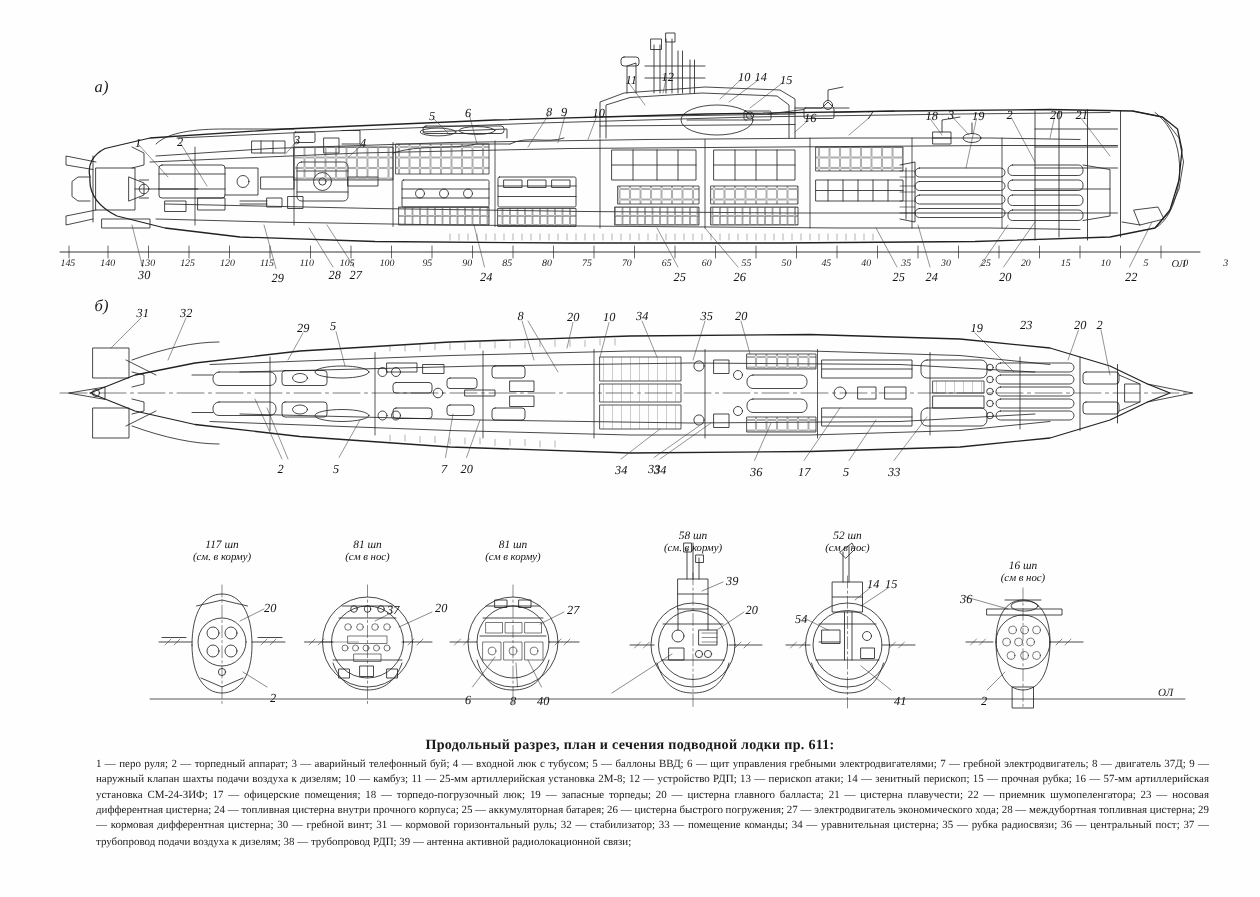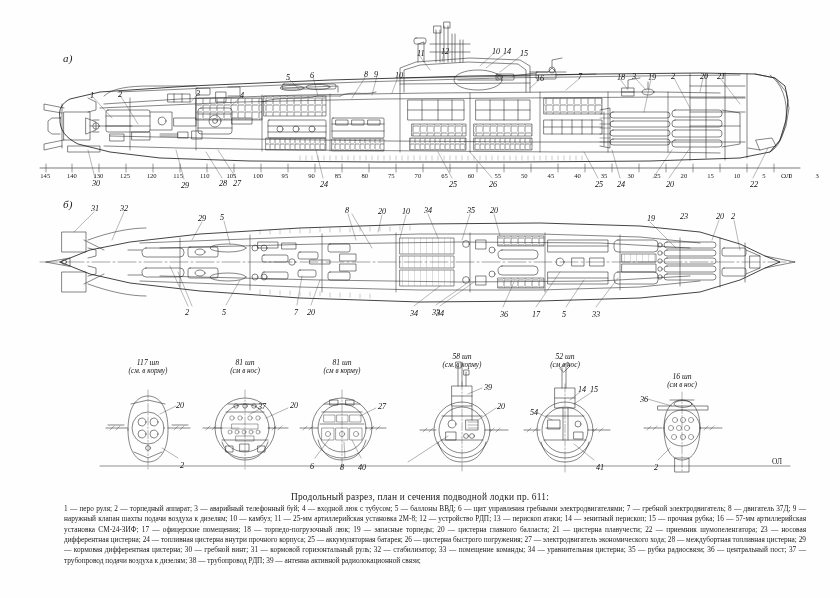--- a/index.html
+++ b/index.html
@@ -44,20 +44,21 @@
     position: absolute;
     font-style: italic;
     font-size: 8.2px;
     line-height: 1;
     color: #111;
     white-space: nowrap;
   }
 
   .scale-num {
     position: absolute;
+    font-style: italic;
     font-size: 6.6px;
     line-height: 1;
     color: #1a1a1a;
     white-space: nowrap;
   }
 
   .section-title {
     position: absolute;
     font-style: italic;
     font-size: 7.6px;
@@ -75,21 +76,21 @@
   
   #caption {
     position: absolute;
     left: 34px;
     top: 492px;
     width: 772px;
   }
 
   #caption-title {
     text-align: center;
-    font-weight: normal;
+    font-weight: bold;
     font-size: 9.4px;
     letter-spacing: .2px;
     margin-bottom: 2px;
   }
 
   #legend-body {
     font-size: 7.3px;
     line-height: 1.42;
     text-align: justify;
     text-justify: inter-word;

